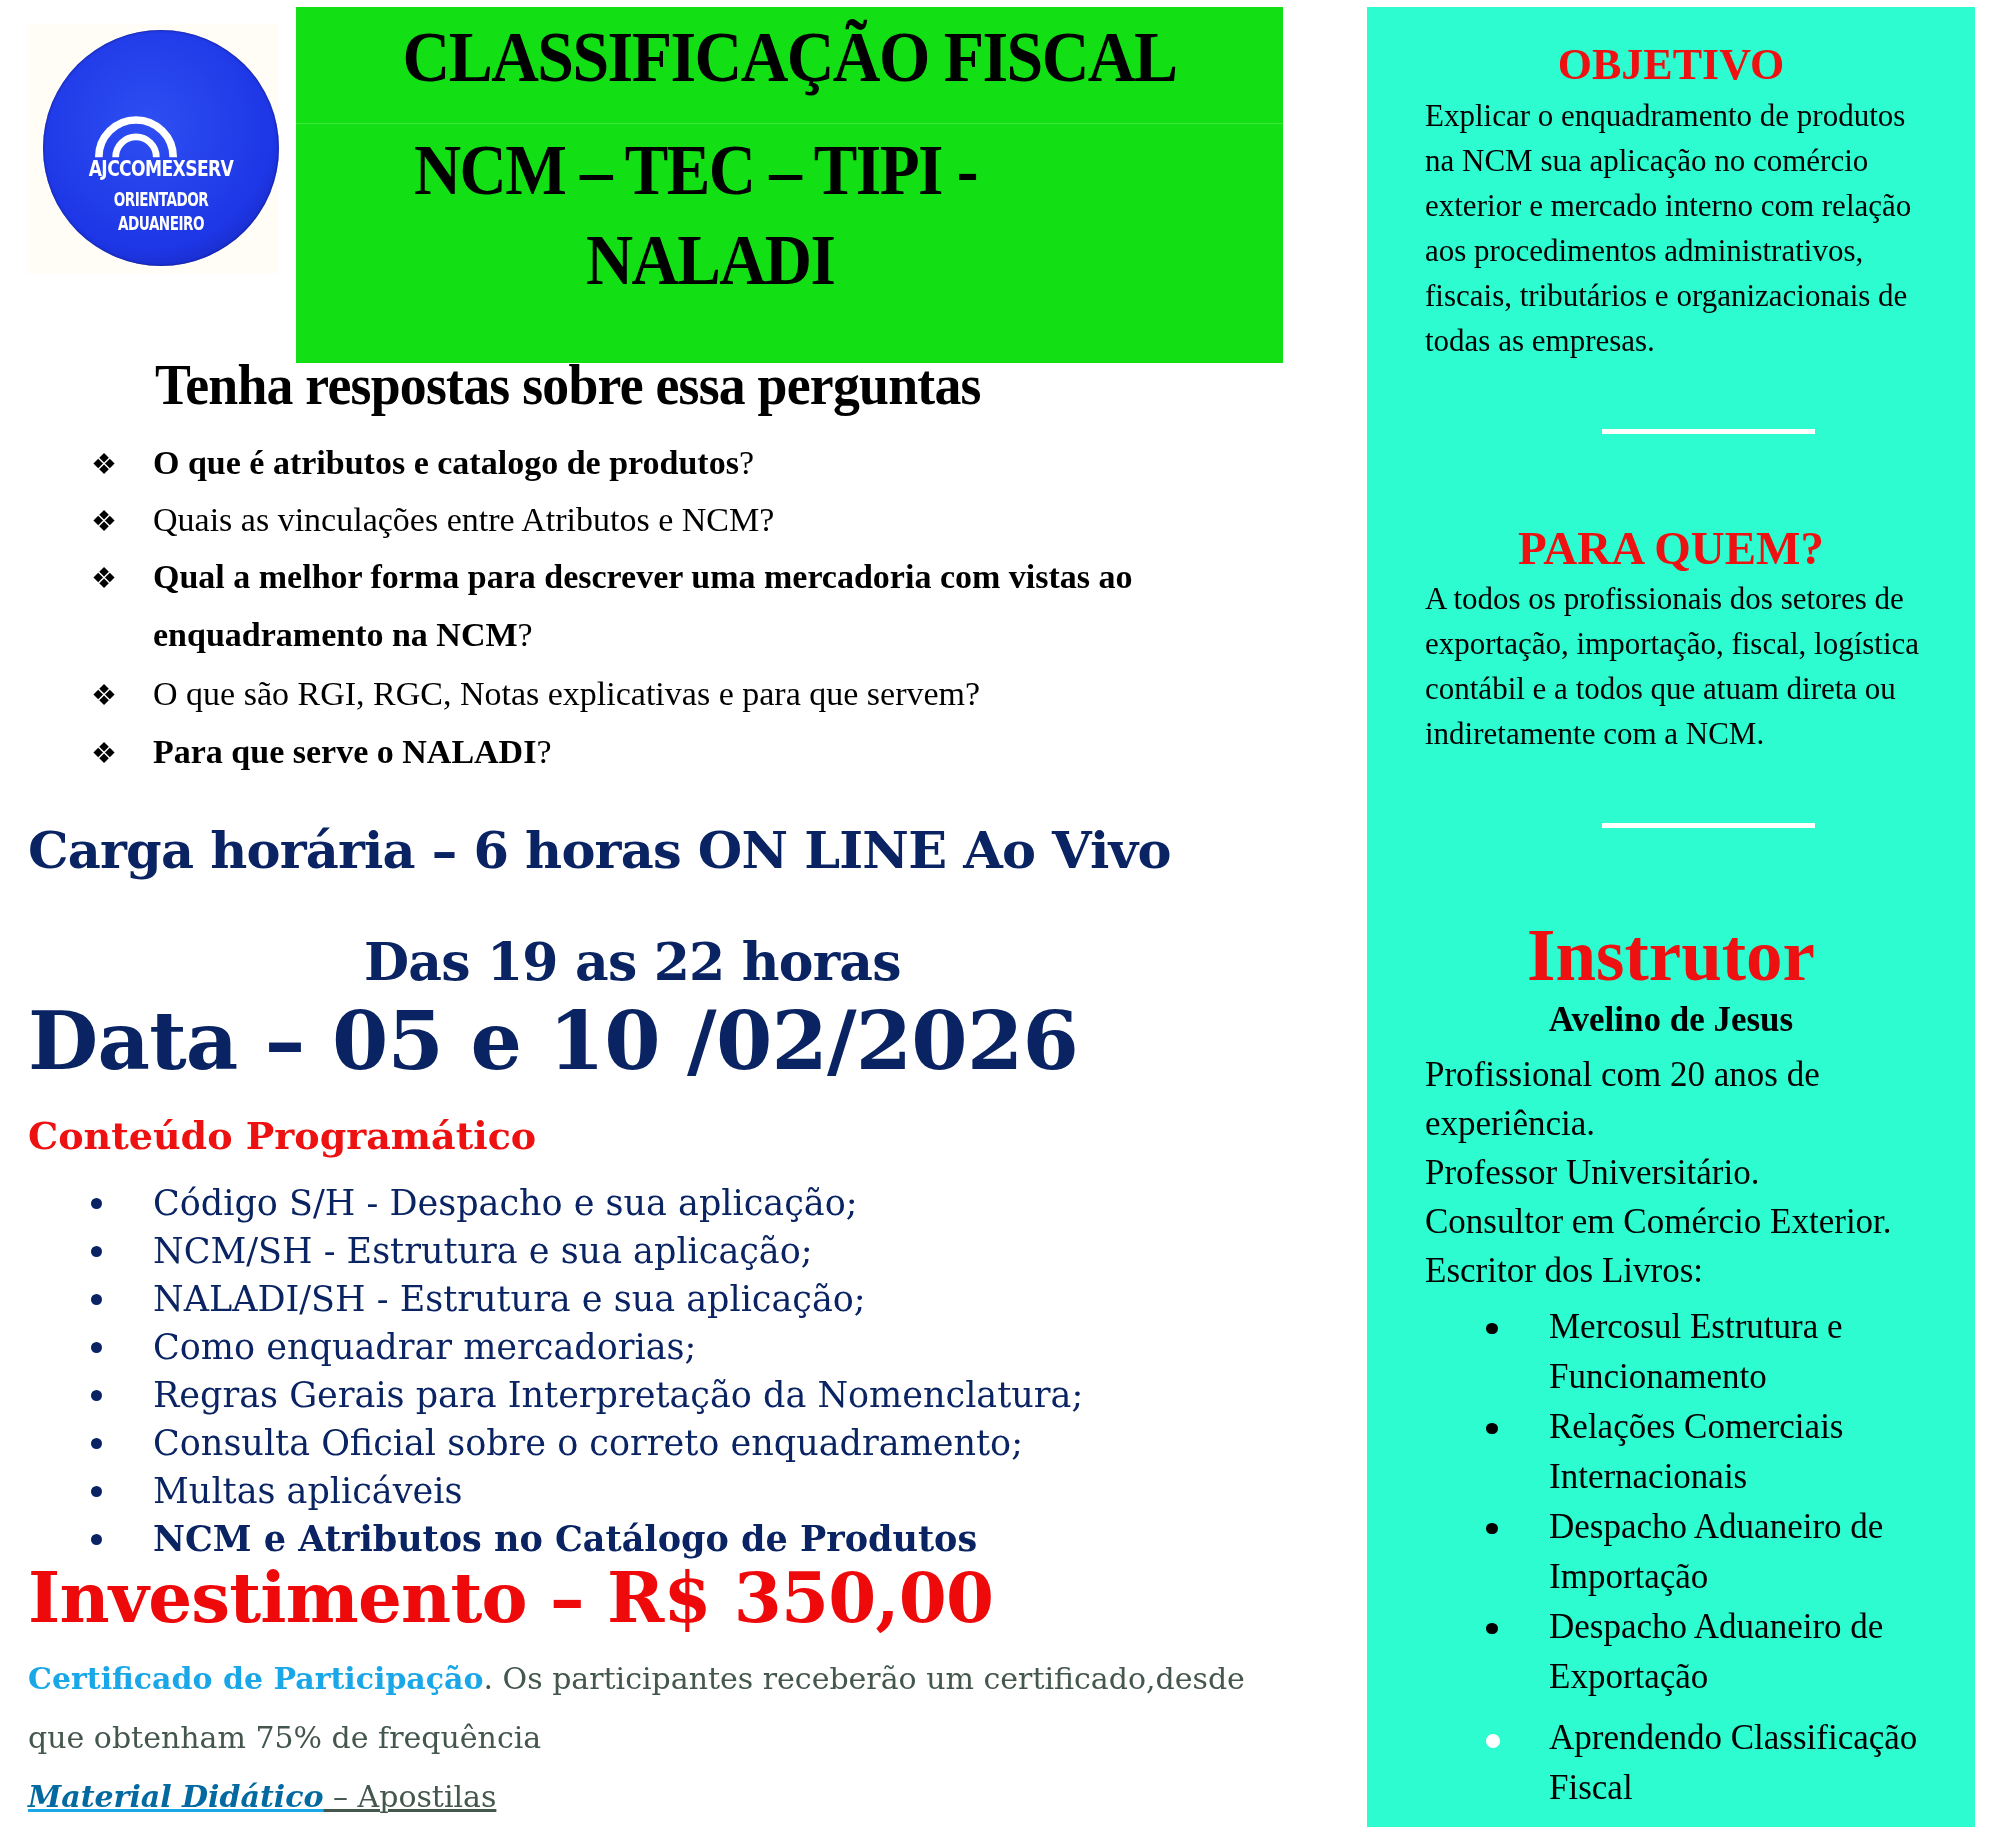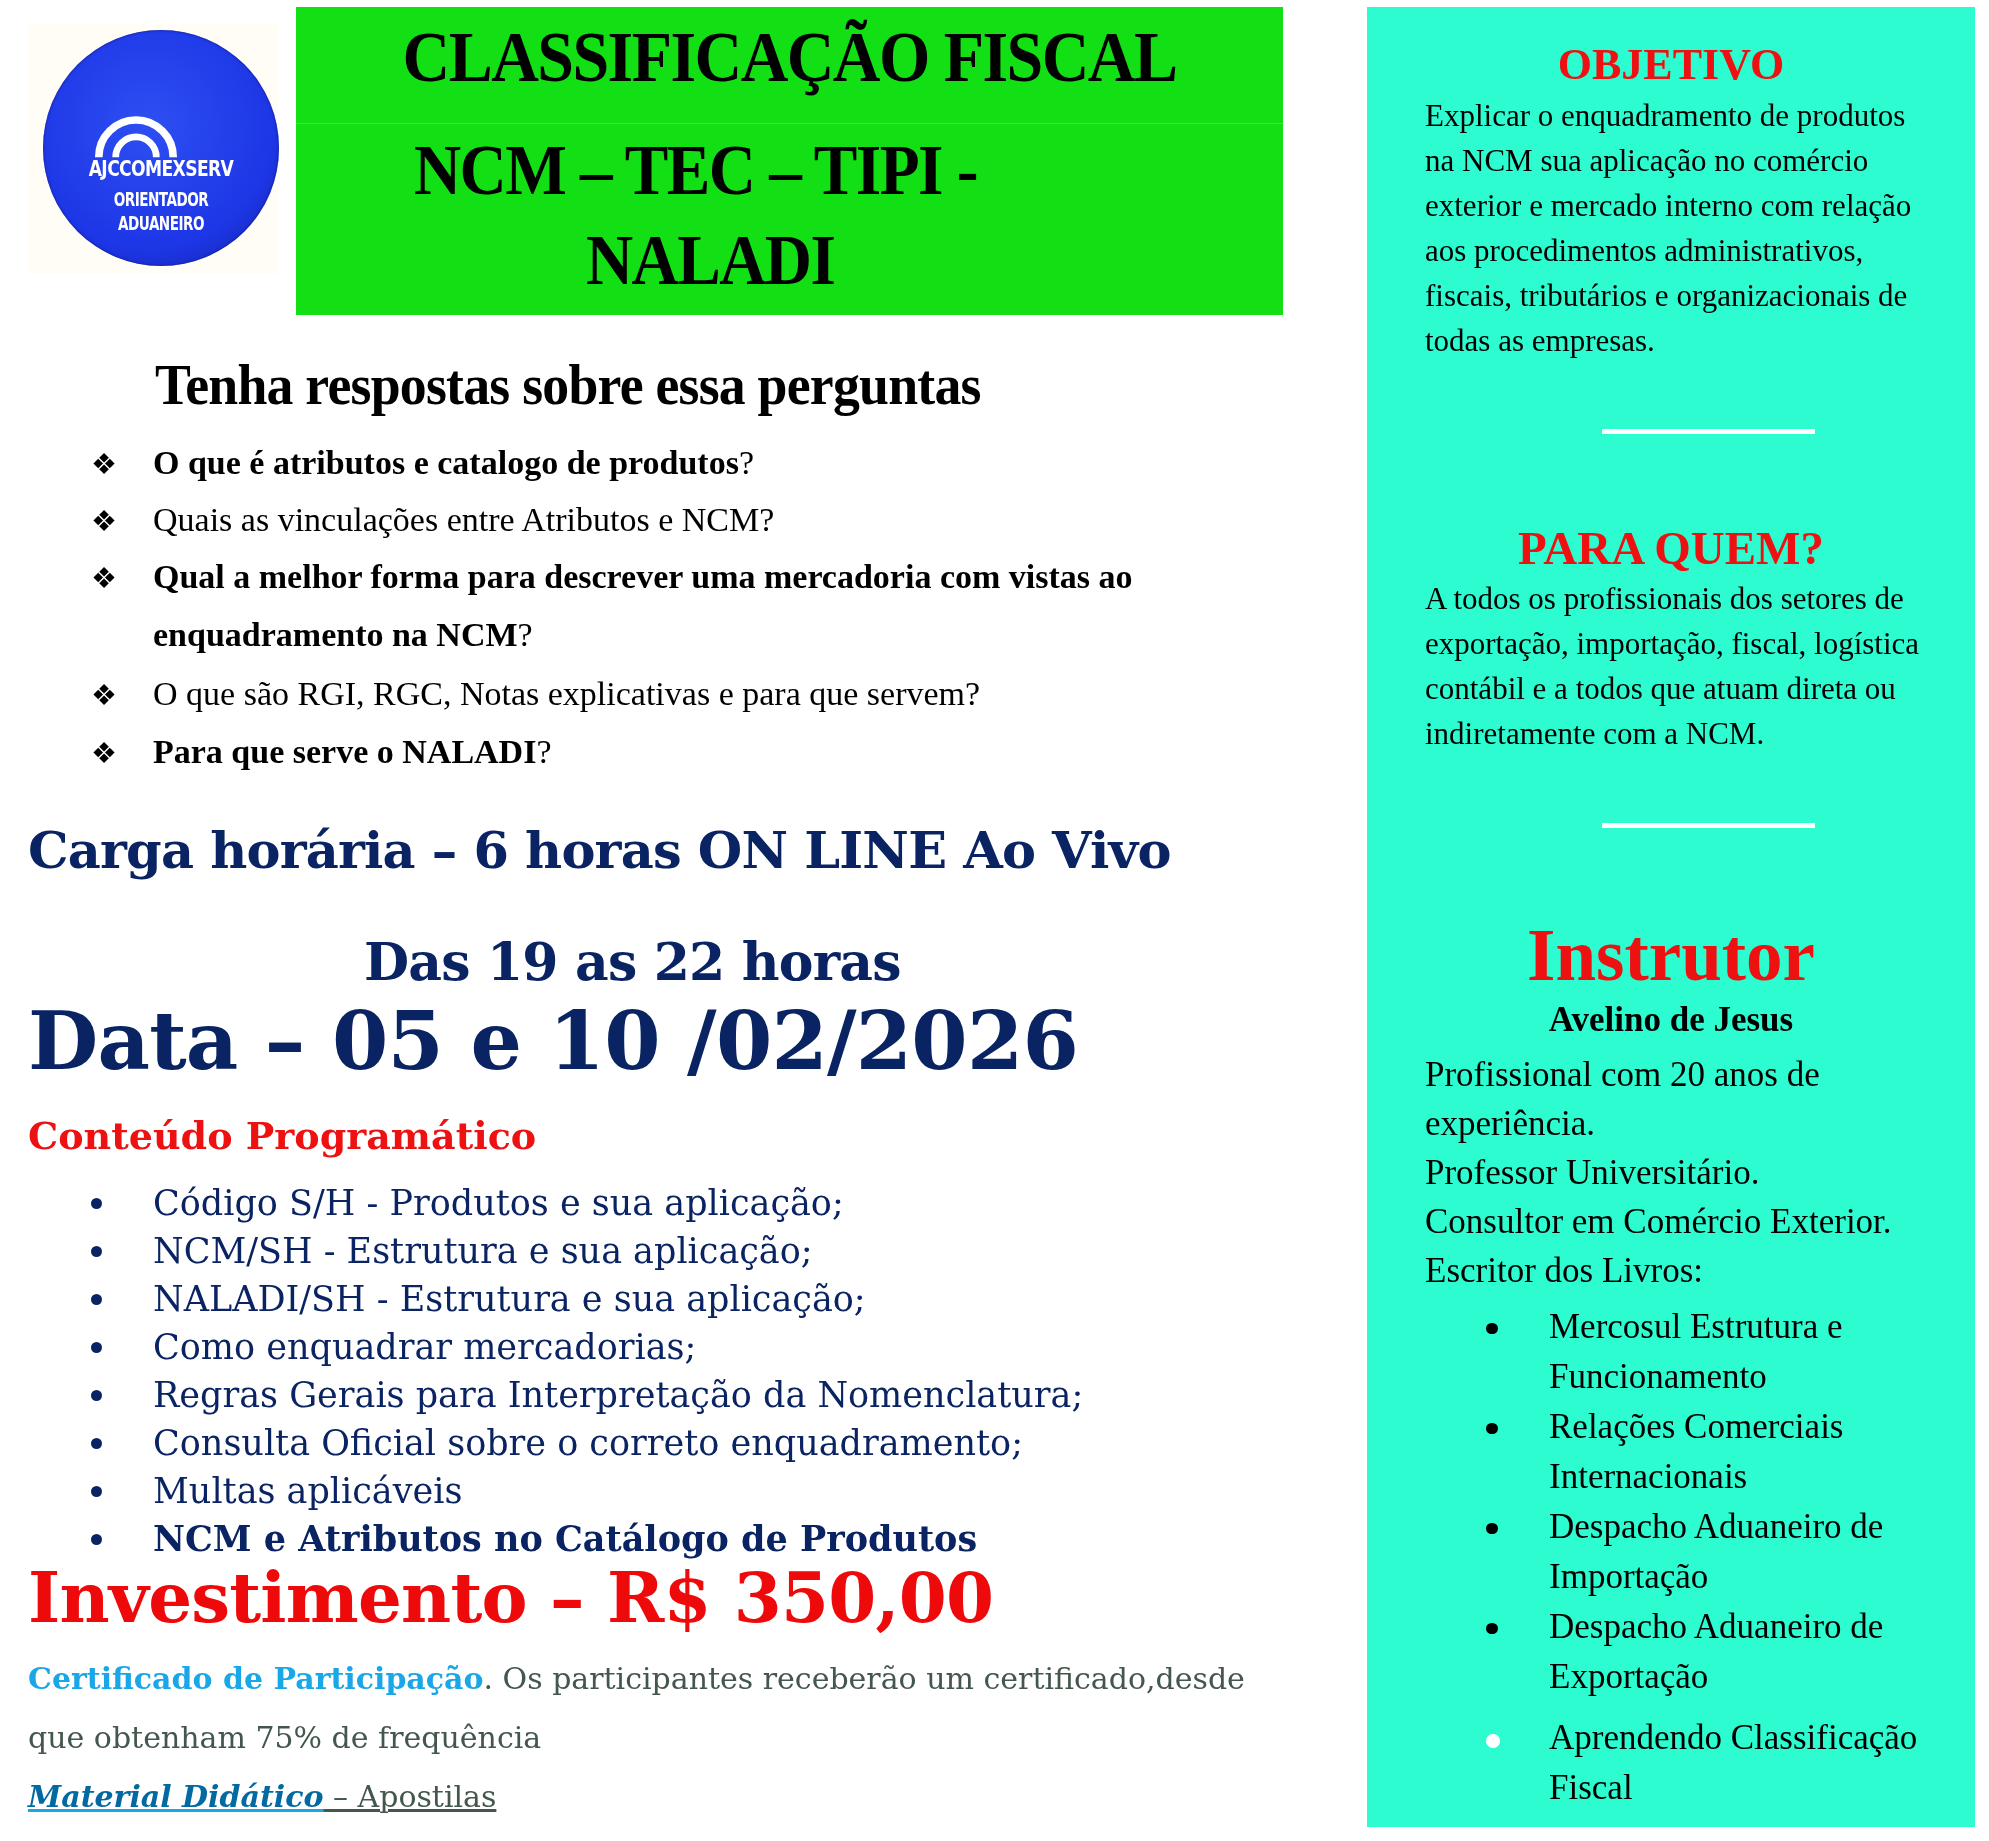--- a/index.html
+++ b/index.html
@@ -13,21 +13,21 @@
   .logo-circle { position:absolute; left:15px; top:6.7px; width:236px; height:236px; border-radius:50%;
     background:radial-gradient(circle at 45% 40%, #2e4ff2 0%, #1d36e6 65%, #14209e 100%);
     box-shadow: 0 0 2.5px #0b1470 inset; }
   .logo-arcs { position:absolute; left:49px; top:78px; width:88px; height:51px; }
   .logo-t1 { position:absolute; left:0; width:100%; top:126px; text-align:center; color:#fff;
     font-family:"DejaVu Sans", sans-serif; font-weight:bold; font-size:22px; letter-spacing:-0.8px; transform:scaleX(0.78); }
   .logo-t2 { position:absolute; left:-5px; width:246px; top:157px; text-align:center; color:#fff;
     font-family:"DejaVu Sans", sans-serif; font-weight:bold; font-size:20px; letter-spacing:-0.8px; transform:scaleX(0.68); }
 
   
-  .header-box { position:absolute; left:296px; top:6.7px; width:987px; height:308px; background:#12e014; }
+  .header-box { position:absolute; left:296px; top:6.7px; width:987px; height:356px; background:#12e014; }
   .header-rule { position:absolute; left:0; right:0; top:116px; height:0.8px; background:#3ae83c; }
   .h-title { position:absolute; left:0; width:100%; text-align:center; color:#000; font-weight:bold;
     font-family:"Liberation Serif", serif; letter-spacing:-1.7px; }
   .h1 { top:10px; font-size:71px; transform:scaleX(0.93); }
   .h2 { left:118px; width:auto; text-align:left; top:123px; font-size:71px; transform:scaleX(0.92); transform-origin:left; }
   .h3 { left:290px; width:auto; text-align:left; top:213px; font-size:71px; transform:scaleX(0.92); transform-origin:left; }
 
   
   .q-heading { left:155px; top:353px; font-size:56px; font-weight:bold; color:#000; letter-spacing:-0.8px; transform:scaleX(0.96); transform-origin:left; }
   .q-item { position:absolute; left:91px; font-size:34px; color:#000; white-space:nowrap; }
@@ -112,21 +112,21 @@
 </div>
 
 <div class="abs slab navy carga">Carga horária –  6 horas  ON LINE Ao Vivo</div>
 <div class="abs slab navy das">Das 19 as 22 horas</div>
 <div class="abs slab navy data-line">Data –  05 e 10 /02/2026</div>
 
 <div class="abs slab conteudo">Conteúdo Programático</div>
 <ul class="c-list slab">
   <li>
       <span class="dot"></span>
-      <span class="lt">Código S/H - Produtos e sua aplicação;</span>
+      <span class="lt">Código S/H - Despacho e sua aplicação;</span>
     </li>
   <li>
       <span class="dot"></span>
       <span class="lt">NCM/SH - Estrutura e sua aplicação;</span>
     </li>
   <li>
       <span class="dot"></span>
       <span class="lt">NALADI/SH - Estrutura e sua aplicação;</span>
     </li>
   <li>

